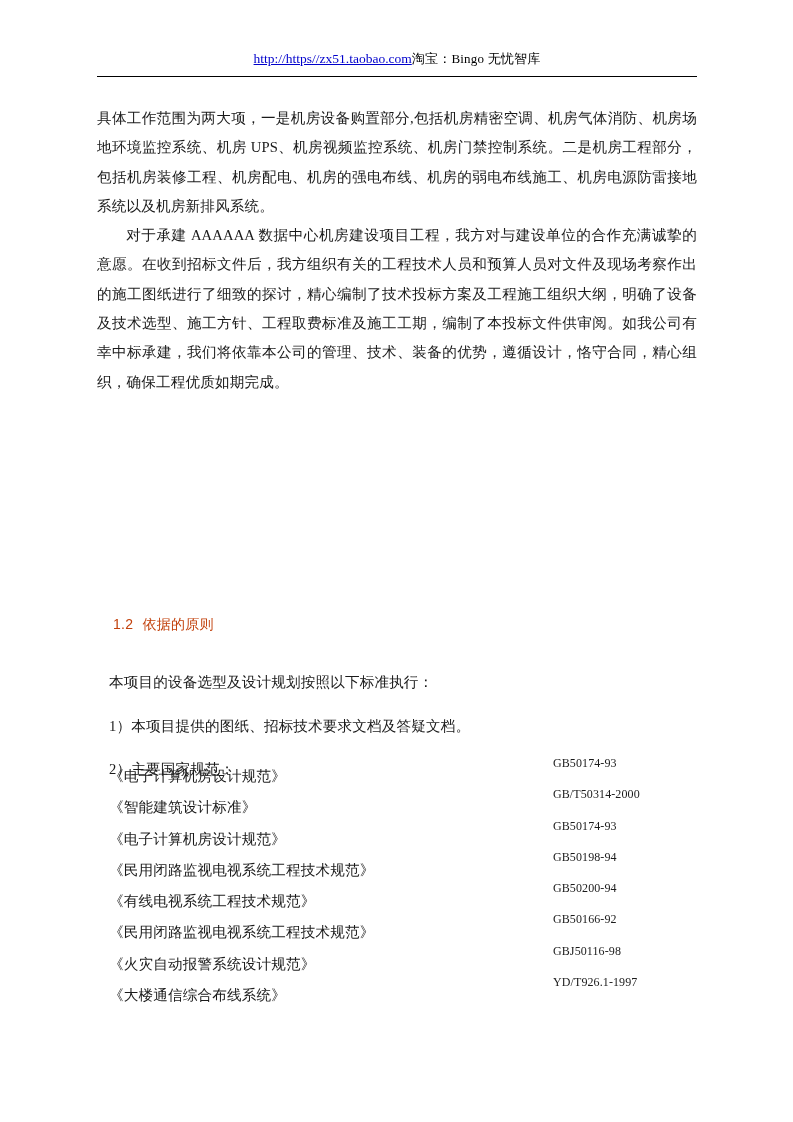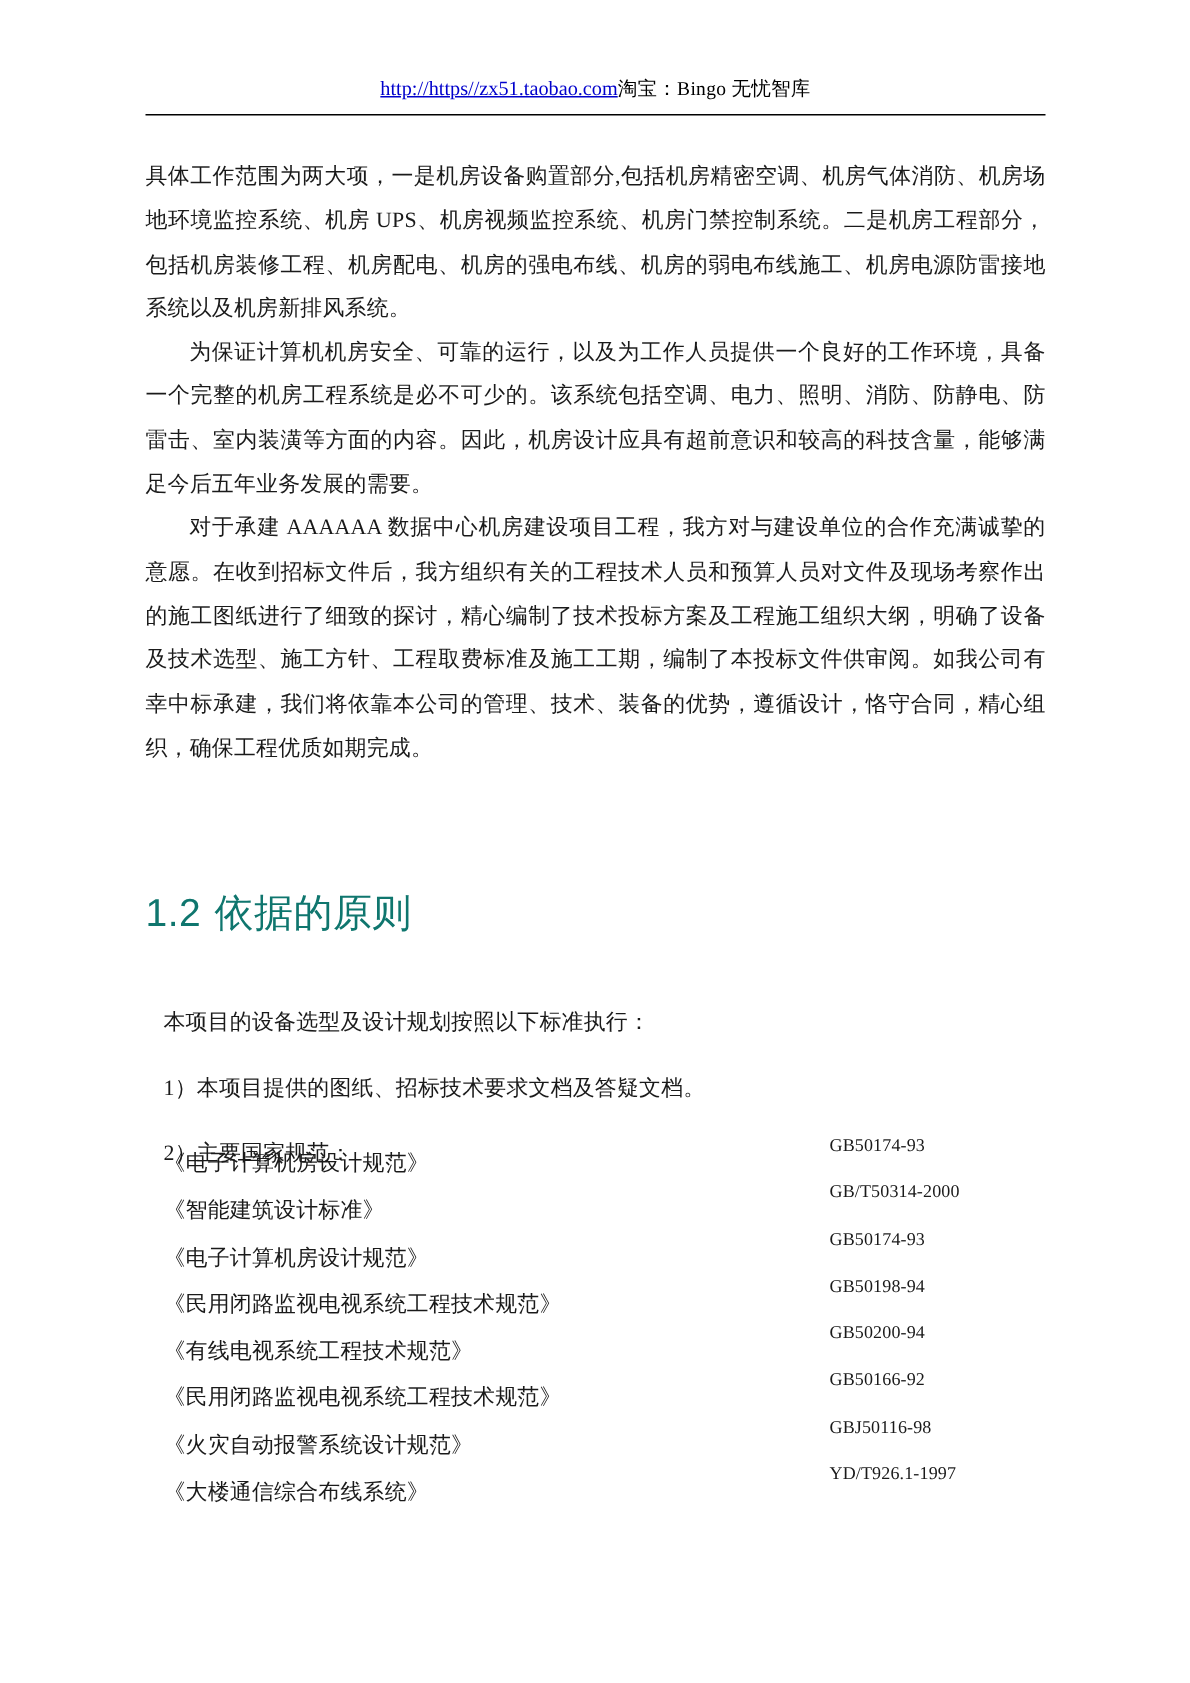--- a/index.html
+++ b/index.html
@@ -74,29 +74,29 @@
     text-justify: inter-ideograph;
     letter-spacing: 0.15px;
     color: #1a1a1a;
   }
   p.indent2 {
     text-indent: 2em;
   }
 
   
   .section-heading {
-    margin: 0;
+    margin: 16px;
     position: absolute;
     left: 97px;
     top: 594px;
     font-family: "Liberation Sans", "DejaVu Sans", sans-serif;
-    font-size: 26px;
+    font-size: 14px;
     line-height: 28px;
     font-weight: normal;
-    color: #0f766e;
+    color: #c2410c;
     letter-spacing: 0.3px;
   }
   .section-heading .num {
     margin-right: 9px;
   }
 
   
   .lower {
     position: absolute;
     left: 97px;
@@ -166,21 +166,20 @@
 
   <div class="header">
     <div class="header-line">
       <a class="header-url" href="#">http://https//zx51.taobao.com</a><span class="header-note">淘宝：Bingo 无忧智库</span>
     </div>
   </div>
   <div class="header-rule"></div>
 
   <div class="content">
     <p class="body-para">具体工作范围为两大项，一是机房设备购置部分,包括机房精密空调、机房气体消防、机房场地环境监控系统、机房 UPS、机房视频监控系统、机房门禁控制系统。二是机房工程部分，包括机房装修工程、机房配电、机房的强电布线、机房的弱电布线施工、机房电源防雷接地系统以及机房新排风系统。</p>
-    <p class="body-para indent2">为保证计算机机房安全、可靠的运行，以及为工作人员提供一个良好的工作环境，具备一个完整的机房工程系统是必不可少的。该系统包括空调、电力、照明、消防、防静电、防雷击、室内装潢等方面的内容。因此，机房设计应具有超前意识和较高的科技含量，能够满足今后五年业务发展的需要。</p>
     <p class="body-para indent2">对于承建 AAAAAA 数据中心机房建设项目工程，我方对与建设单位的合作充满诚挚的意愿。在收到招标文件后，我方组织有关的工程技术人员和预算人员对文件及现场考察作出的施工图纸进行了细致的探讨，精心编制了技术投标方案及工程施工组织大纲，明确了设备及技术选型、施工方针、工程取费标准及施工工期，编制了本投标文件供审阅。如我公司有幸中标承建，我们将依靠本公司的管理、技术、装备的优势，遵循设计，恪守合同，精心组织，确保工程优质如期完成。</p>
   </div>
 
   <h2 class="section-heading">
     <span class="num">1.2</span><span>依据的原则</span>
   </h2>
 
   <div class="lower">
     <p class="lead-line">本项目的设备选型及设计规划按照以下标准执行：</p>
     <p class="lead-line">1）本项目提供的图纸、招标技术要求文档及答疑文档。</p>

